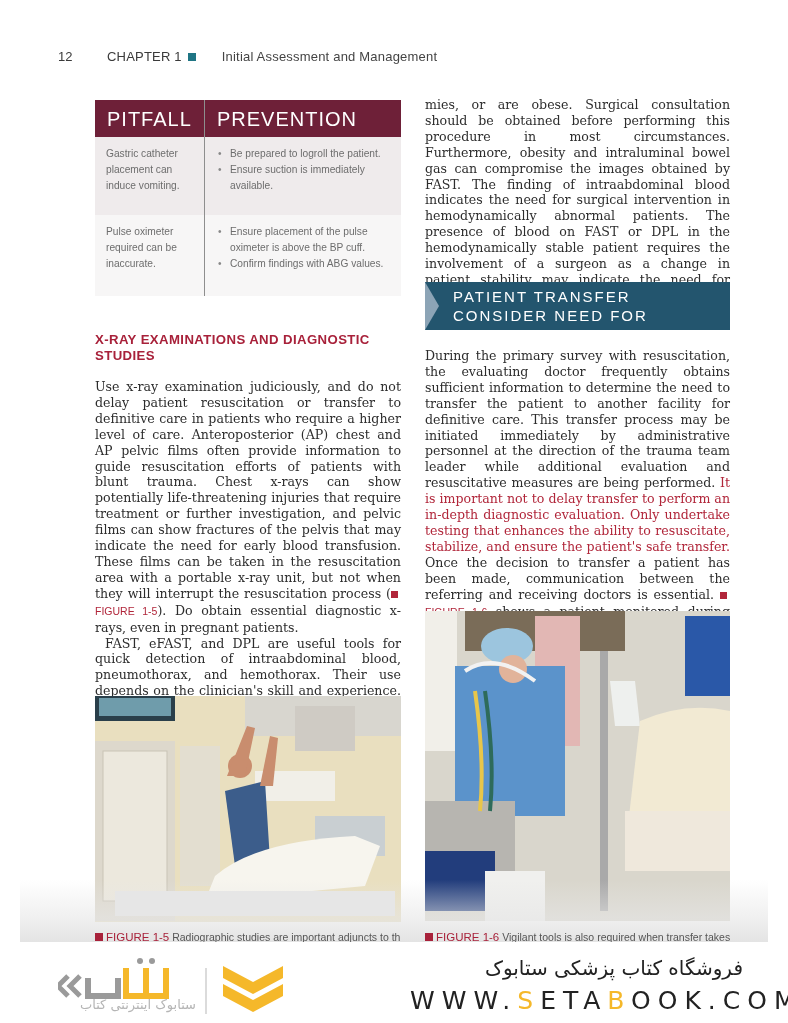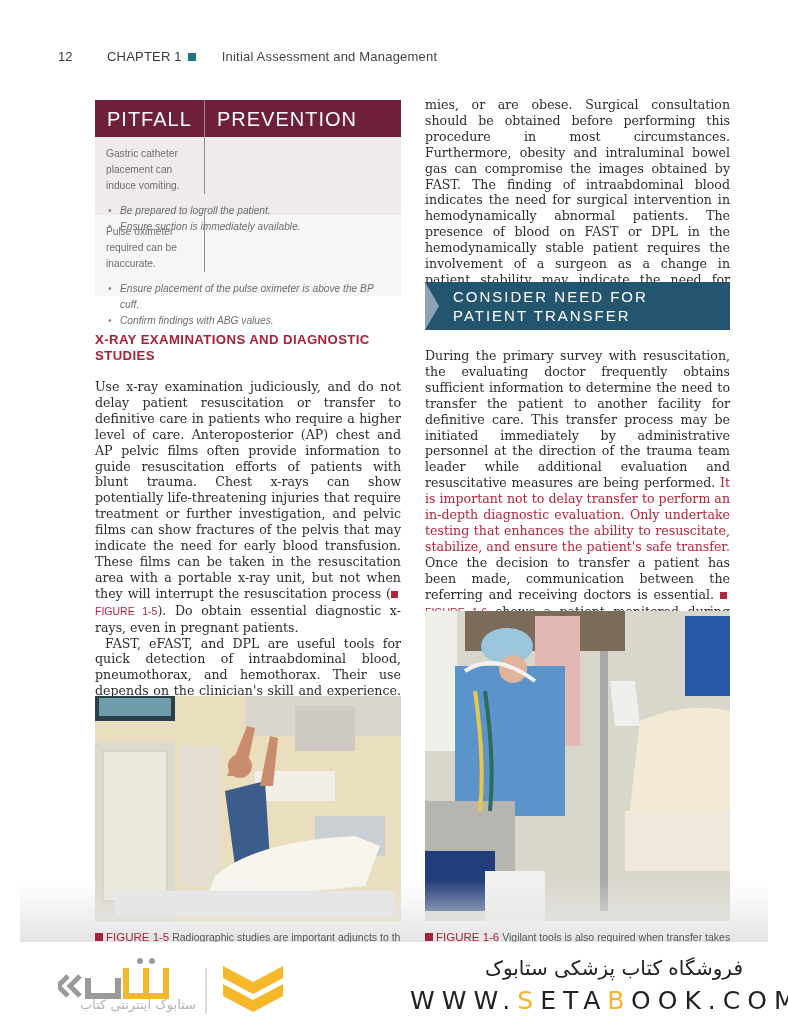--- a/index.html
+++ b/index.html
@@ -13,26 +13,26 @@
   .running-head .sq { display: inline-block; width: 8px; height: 8px; background: #1f7584; margin: 0 6px 1px 6px; vertical-align: middle; }
   .running-head .title { color: #444; padding-left: 20px; }
 
   
   .pitfall-table { position: absolute; left: 95px; top: 100px; width: 306px;
     font-family: "Liberation Sans", sans-serif; font-size: 10.2px; color: #6d6d6d; line-height: 16px; }
   .pt-head { display: flex; height: 37px; background: #6e2038; color: #ffffff; font-size: 20px; letter-spacing: 1px; }
   .pt-head div { display: flex; align-items: center; padding-left: 12px; }
   .pt-col1 { width: 110px; border-right: 1px solid #8e8e8e; }
   .pt-col2 { flex: 1; }
-  .pt-row { display: flex; flex-direction: column; }
+  .pt-row { display: flex; }
   .pt-row.r1 { background: #efebec; height: 78px; }
   .pt-row.r2 { background: #f7f6f6; height: 81px; }
   .pt-row .pt-col1 { padding: 9px 6px 0 11px; }
   .pt-row .pt-col2 { padding: 9px 6px 0 12px; }
-  .pt-row ul { list-style: none; font-style: italic; }
+  .pt-row ul { list-style: none; }
   .pt-row li { position: relative; padding-left: 13px; }
   .pt-row li::before { content: "•"; position: absolute; left: 1px; top: 0; color: #888; }
 
   
   .col { position: absolute; font-size: 12.6px; line-height: 15.9px; text-align: justify; color: #2d2d2d; }
   .col p { margin: 0; }
   .col .indent { text-indent: 10px; }
   .red { color: #b1263a; }
   .fig-ref { font-family: "Liberation Sans", sans-serif; font-size: 10.5px; color: #b1263a; }
   .fig-ref .sq { display: inline-block; width: 7px; height: 7px; background: #b1263a; margin-right: 3px; vertical-align: 0px; }
@@ -104,22 +104,22 @@
   <p><span>Use x-ray examination judiciously, and do not delay patient resuscitation or transfer to definitive care in patients who require a higher level of care. Anteroposterior (AP) chest and AP pelvic films often provide information to guide resuscitation efforts of patients with blunt trauma. Chest x-rays can show potentially life-threatening injuries that require treatment or further investigation, and pelvic films can show fractures of the pelvis that may indicate the need for early blood transfusion. These films can be taken in the resuscitation area with a portable x-ray unit, but not when they will interrupt the resuscitation process (</span><span class="fig-ref"><span class="sq"></span><span>FIGURE 1-5</span></span><span>). Do obtain essential diagnostic x-rays, even in pregnant patients.</span></p>
   <p class="indent">FAST, eFAST, and DPL are useful tools for quick detection of intraabdominal blood, pneumothorax, and hemothorax. Their use depends on the clinician's skill and experience. DPL can be challenging to perform in patients who are pregnant, have had prior laparoto-</p>
 </div>
 
 <div class="col" style="left:425px; top:97px; width:305px;">
   <p>mies, or are obese. Surgical consultation should be obtained before performing this procedure in most circumstances. Furthermore, obesity and intraluminal bowel gas can compromise the images obtained by FAST. The finding of intraabdominal blood indicates the need for surgical intervention in hemodynamically abnormal patients. The presence of blood on FAST or DPL in the hemodynamically stable patient requires the involvement of a surgeon as a change in patient stability may indicate the need for intervention.</p>
 </div>
 
 <div class="banner">
   <span class="chev"></span>
+  <div>PATIENT TRANSFER</div>
   <div>CONSIDER NEED FOR</div>
-  <div>PATIENT TRANSFER</div>
 </div>
 
 <div class="col" style="left:425px; top:348px; width:305px;">
   <p><span>During the primary survey with resuscitation, the evaluating doctor frequently obtains sufficient information to determine the need to transfer the patient to another facility for definitive care. This transfer process may be initiated immediately by administrative personnel at the direction of the trauma team leader while additional evaluation and resuscitative measures are being performed. </span><span class="red">It is important not to delay transfer to perform an in-depth diagnostic evaluation. Only undertake testing that enhances the ability to resuscitate, stabilize, and ensure the patient's safe transfer.</span><span> Once the decision to transfer a patient has been made, communication between the referring and receiving doctors is essential.</span> <span class="fig-ref"><span class="sq"></span><span>FIGURE 1-6</span></span><span> shows a patient monitored during critical care transport.</span></p>
 </div>
 
 <div class="fig" style="left:95px; top:696px; width:306px; height:226px;">
   <svg width="306" height="226" viewBox="0 0 306 226">
     <rect width="306" height="226" fill="#e9dfbf"></rect>
     <rect x="0" y="0" width="80" height="25" fill="#2a3f4a"></rect>

